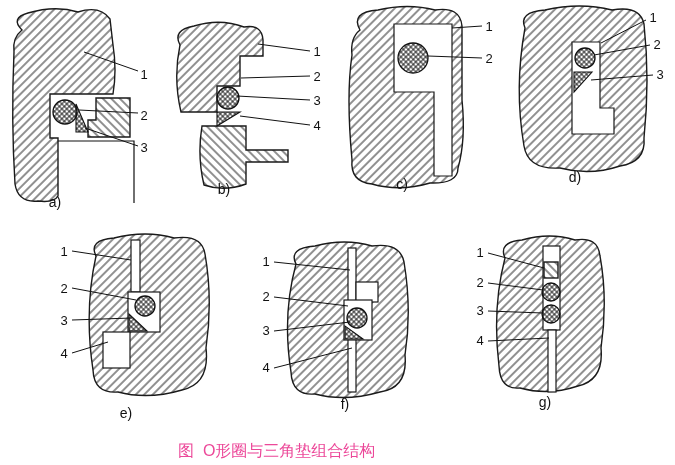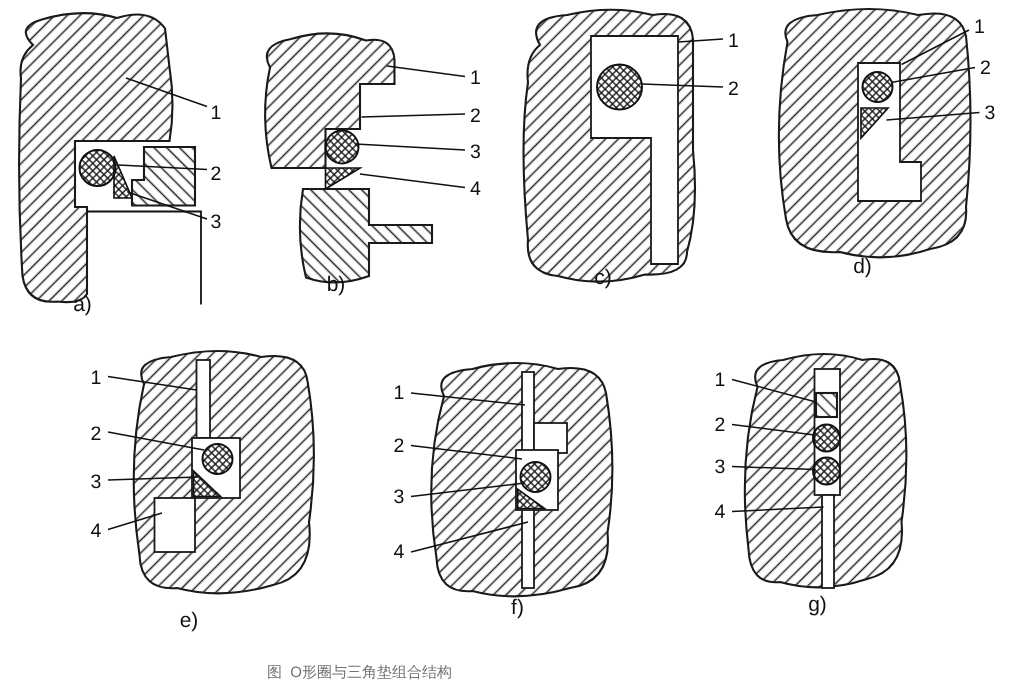--- a/index.html
+++ b/index.html
@@ -19,21 +19,21 @@
   svg text.figlabel{font-size:14px;}
   .body-shape{fill:url(#hatchA);stroke:#1a1a1a;stroke-width:1.4;}
   .body-shape2{fill:url(#hatchB);stroke:#1a1a1a;stroke-width:1.4;}
   .white-cut{fill:#ffffff;stroke:#1a1a1a;stroke-width:1.2;}
   .oring{fill:url(#cross);stroke:#111;stroke-width:1.3;}
   .gasket{fill:url(#cross);stroke:#111;stroke-width:1.1;}
   .leader{stroke:#111;stroke-width:1;fill:none;}
   .thin{stroke:#111;stroke-width:1.2;fill:none;}
   .caption{
     position:absolute;left:178px;top:441px;
-    font-size:10px;color:#737373;white-space:pre;
+    font-size:16px;color:#ec4899;white-space:pre;
     font-family:"Liberation Sans",sans-serif;
   }
 </style>
 </head>
 <body>
 
 <div class="stage">
 <svg width="675" height="465" viewBox="0 0 675 465">
   <defs>
     <pattern id="hatchA" width="6" height="6" patternUnits="userSpaceOnUse" patternTransform="rotate(45)">

